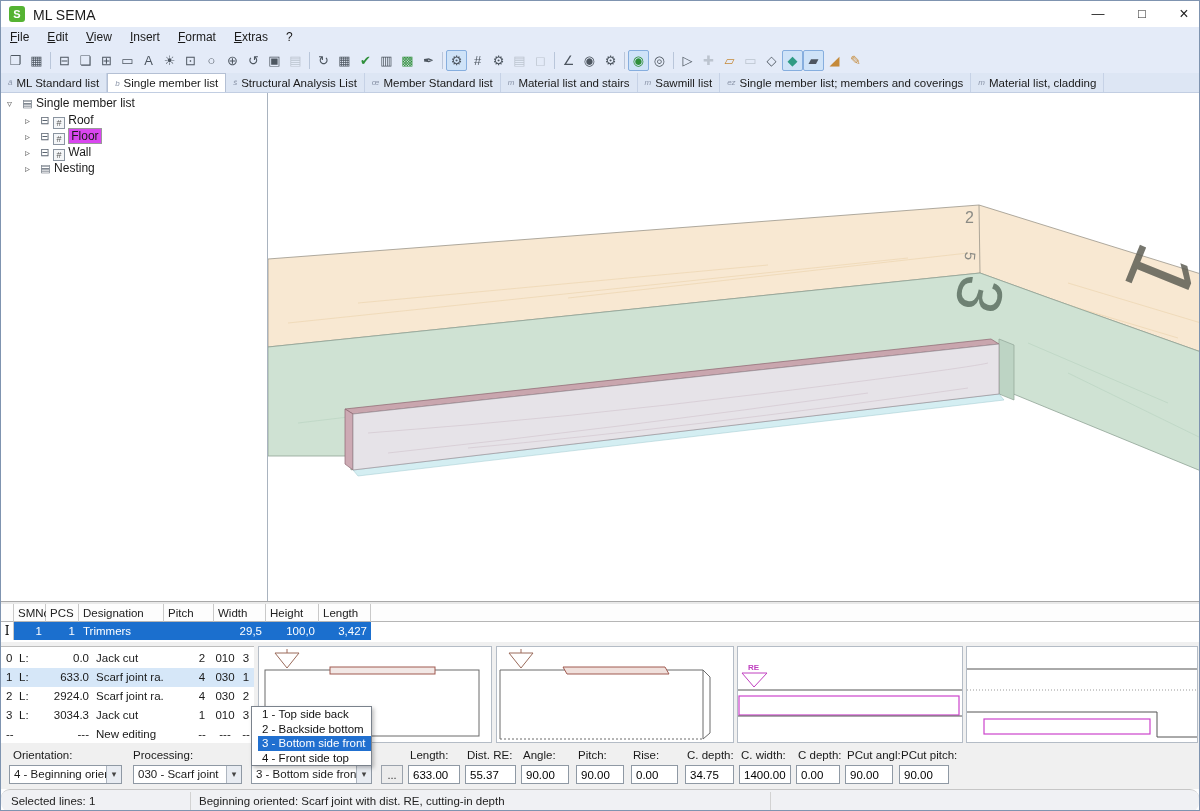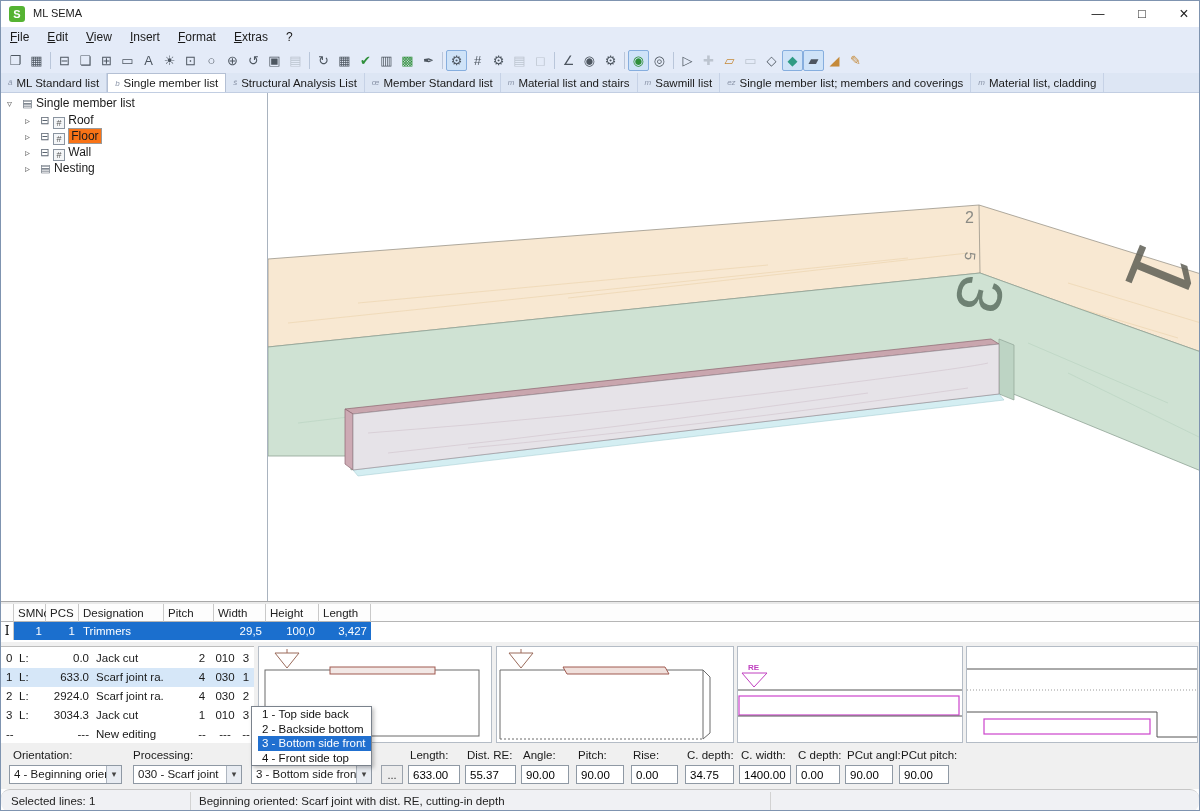--- a/index.html
+++ b/index.html
@@ -3,21 +3,21 @@
 <meta charset="utf-8">
 <style>
   * { margin:0; padding:0; box-sizing:border-box; }
   html,body { width:1200px; height:811px; font-family:"Liberation Sans", sans-serif; background:#fff; }
   .win { position:relative; width:1200px; height:811px; border:1px solid #7f94b0; overflow:hidden; background:#fff; }
 
   
   .titlebar { position:absolute; left:0; top:0; width:100%; height:26px; background:#fff; }
   .logo { position:absolute; left:8px; top:5px; width:16px; height:16px; background:#55b332; border-radius:3px;
           color:#fff; font-weight:bold; font-size:11px; text-align:center; line-height:16px; }
-  .apptitle { position:absolute; left:32px; top:6px; font-size:11px; color:#1a1a1a; }
+  .apptitle { position:absolute; left:32px; top:6px; font-size:14px; color:#1a1a1a; }
   .winbtn { position:absolute; top:0; width:34px; height:26px; text-align:center; line-height:26px; font-size:13px; color:#222; }
 
   
   .menubar { position:absolute; left:0; top:26px; width:100%; height:20px; background:#e4ebf8; font-size:12px; color:#1a1a1a; }
   .menu-item { display:inline-block; padding:0 9px; line-height:20px; }
   .menu-item::first-letter { text-decoration:underline; }
 
   
   .toolbar { position:absolute; left:0; top:46px; width:100%; height:26px; background:#e4ebf8; display:flex; align-items:center; padding-left:4px; }
   .ti { display:inline-flex; width:21px; height:21px; align-items:center; justify-content:center; font-size:13px;
@@ -32,21 +32,21 @@
   .tab { display:inline-flex; align-items:center; padding:0 7px; font-size:11.5px; color:#1a1a1a; border-right:1px solid #c6d2e6; }
   .tab .ticon { font-size:8px; color:#8a94a8; margin-right:4px; font-style:italic; }
   .tab.active { background:#fff; border:1px solid #b4c0d4; border-bottom:none; }
 
   
   .tree { position:absolute; left:0; top:92px; width:267px; height:508px; background:#fff; border-right:1px solid #a9b3bf; font-size:12px; color:#1a1a1a; }
   .trow { position:absolute; height:16px; line-height:16px; white-space:nowrap; }
   .texp { color:#707070; font-size:10px; display:inline-block; width:12px; }
   .tico { color:#5a6470; font-size:11px; }
   .hashbox { display:inline-block; width:12px; height:12px; border:1px solid #8a94a0; font-size:9px; line-height:11px; text-align:center; color:#555; background:#f4f6f8; vertical-align:-2px; }
-  .tsel { background:#f97316; border:1px solid #9a9a9a; padding:0 2px; }
+  .tsel { background:#d946ef; border:1px solid #9a9a9a; padding:0 2px; }
 
   .scene { position:absolute; left:267px; top:92px; width:933px; height:508px; background:#fff; }
 
   
   .splitter1 { position:absolute; left:0; top:600px; width:100%; height:3px; background:#e9e9e9; border-top:1px solid #a8a8a8; }
   .mtable { position:absolute; left:0; top:603px; width:100%; height:38px; background:#fff; font-size:11.5px; }
   .mhead { position:absolute; top:0; height:18px; line-height:18px; color:#222; border-right:1px solid #c9c9c9; border-bottom:1px solid #b6b6b6; padding:0 4px; background:#fdfdfd; }
   .mcell { position:absolute; top:18px; height:18px; line-height:18px; background:#1b6fce; color:#fff; padding:0 4px; }
   .num { text-align:right; }
   .gutter { position:absolute; top:18px; left:0; width:13px; height:18px; background:#fff; border-right:1px solid #c9c9c9;

